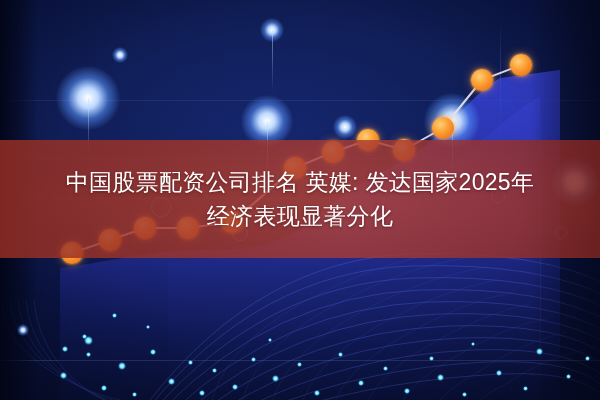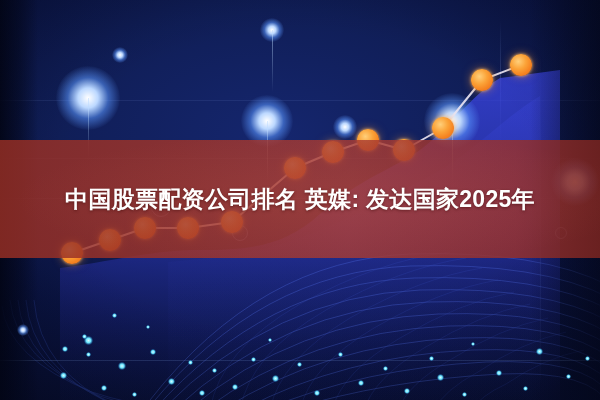--- a/index.html
+++ b/index.html
@@ -98,21 +98,21 @@
   }
   .banner-soft{
     position:absolute;left:0;top:140px;width:600px;height:118px;
     background:radial-gradient(ellipse 420px 90px at 55% 50%, rgba(200,90,70,0.22) 0%, rgba(150,50,40,0) 75%);
   }
   .headline{
     position:absolute;left:0;top:140px;width:600px;height:118px;
     display:flex;flex-direction:column;align-items:center;justify-content:center;
     gap:4px;
     color:#ffffff;
-    font-size:23px;font-weight:bold;line-height:1.32;
+    font-size:23px;font-weight:normal;line-height:1.32;
     letter-spacing:0.3px;
     text-shadow:0 1px 3px rgba(60,10,10,0.55);
     white-space:nowrap;
   }
   .headline .ln{display:block;}
 </style>
 </head>
 <body>
 
 <div id="stage">
@@ -256,15 +256,16 @@
       <div class="marker" style="left: 443px; top: 128px;"></div>
       <div class="marker" style="left: 482px; top: 80px;"></div>
       <div class="marker" style="left: 521px; top: 65px;"></div>
     </div>
 
   <div class="banner"></div>
   <div class="banner-soft"></div>
 
   <div class="headline">
     <span class="ln">中国股票配资公司排名 英媒: 发达国家2025年</span>
+    <span class="ln">经济表现显著分化</span>
   </div>
 
 </div>
 
 </body></html>

